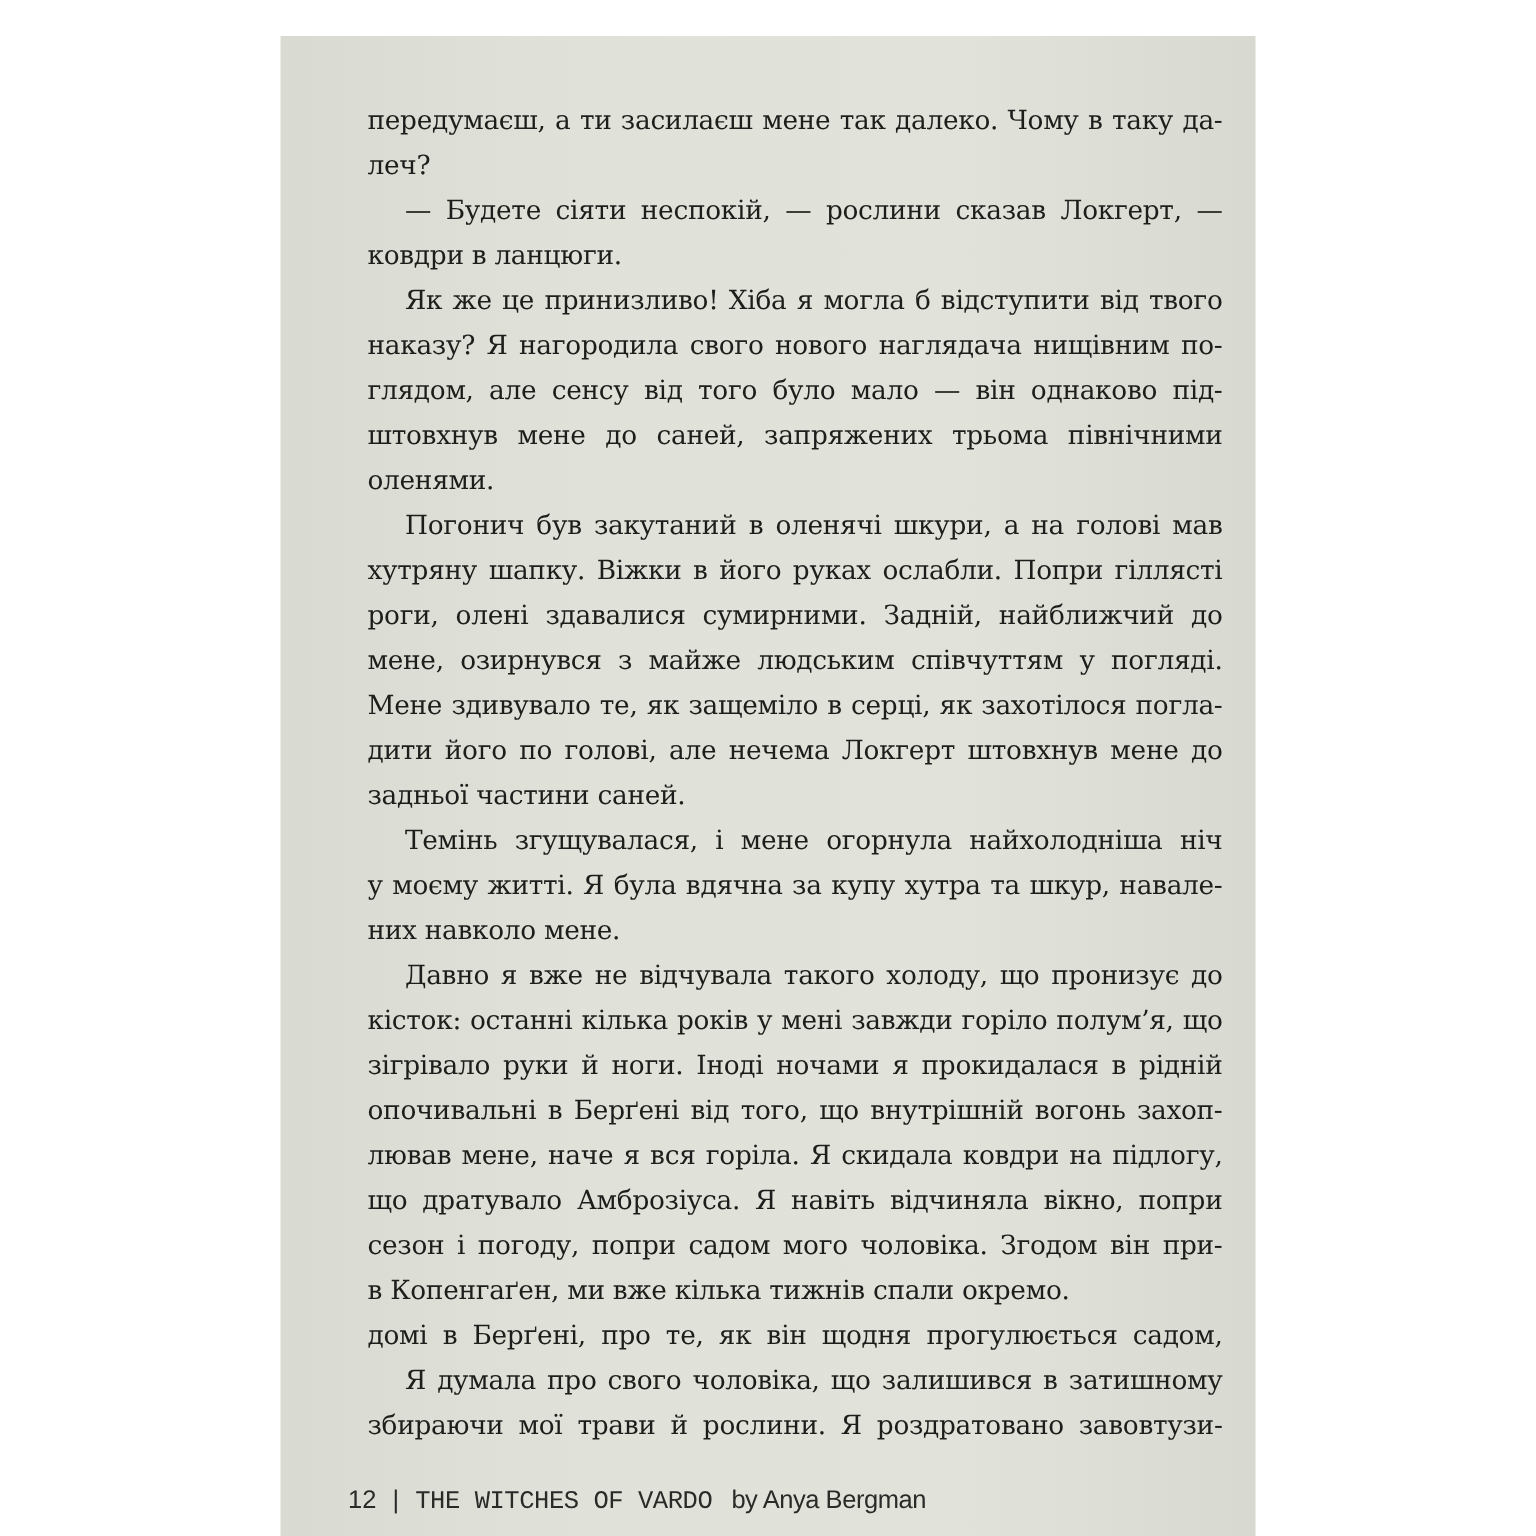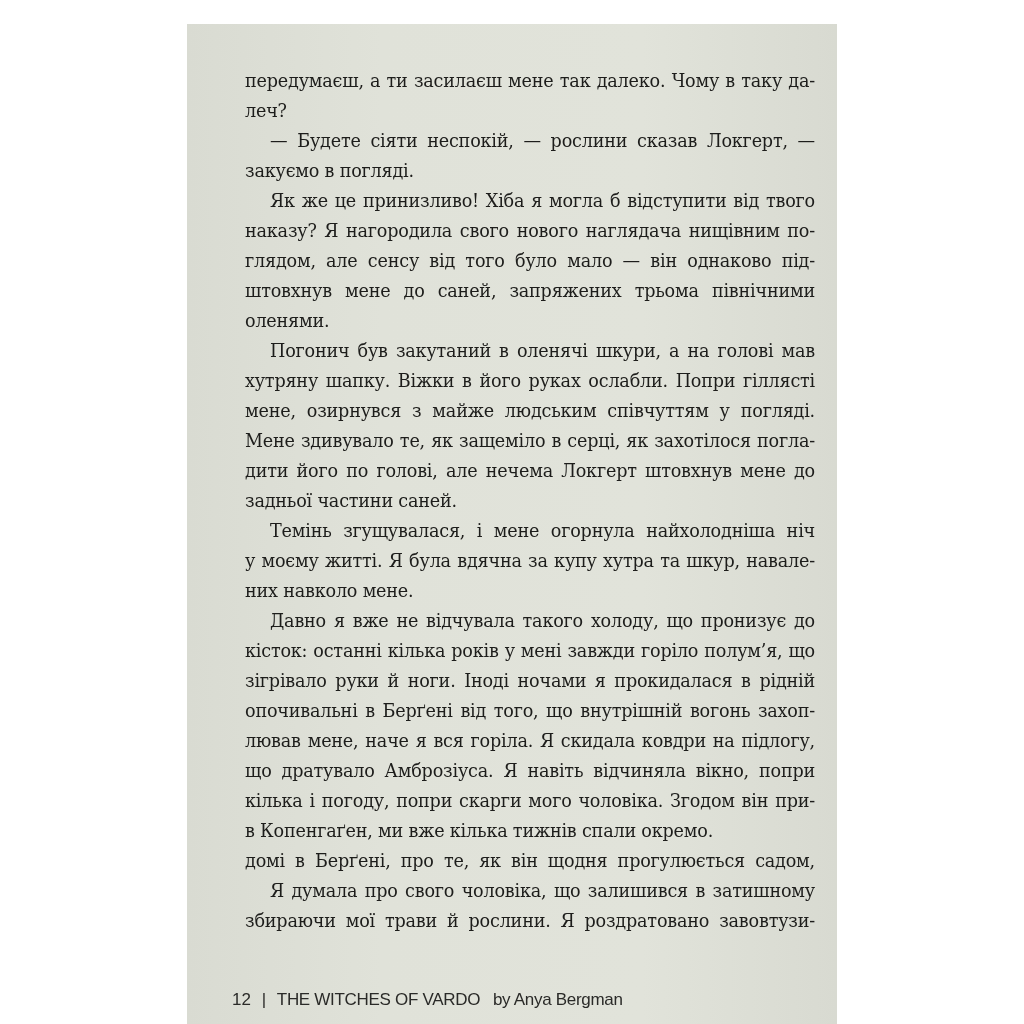--- a/index.html
+++ b/index.html
@@ -21,53 +21,54 @@
   .line { display: block; white-space: nowrap; height: 30px; text-align: justify; text-align-last: justify; }
   .line.last { text-align-last: left; }
   .line.indent { padding-left: 25px; }
   .footer {
     position: absolute; left: 45px; top: 966px;
     font-family: "Liberation Sans", sans-serif; font-size: 17px; color: #2a2a28;
     white-space: nowrap;
   }
   .footer .num { margin-right: 6px; }
   .footer .sep { margin-right: 6px; }
-  .footer .title { font-family: Liberation Sans, sans-serif; letter-spacing: -0.3px; font-size: 17px; margin-right: 8px; }
+  .footer .title { font-family: Liberation Mono, monospace; letter-spacing: -0.3px; font-size: 17px; margin-right: 8px; }
   .footer .author { font-family: "Liberation Sans", sans-serif; letter-spacing: -0.3px; }
 </style>
 </head>
 <body>
 
 <div class="page">
   <div class="text" id="body-text">
       <span class="line">передумаєш, а ти засилаєш мене так далеко. Чому в таку да-</span>
       <span class="line last">леч?</span>
       <span class="line indent">— Будете сіяти неспокій, — рослини сказав Локгерт, —</span>
-      <span class="line last">закуємо в погляді.</span>
+      <span class="line last">ковдри в ланцюги.</span>
       <span class="line indent">Як же це принизливо! Хіба я могла б відступити від твого</span>
       <span class="line">наказу? Я нагородила свого нового наглядача нищівним по-</span>
       <span class="line">глядом, але сенсу від того було мало — він однаково під-</span>
       <span class="line">штовхнув мене до саней, запряжених трьома північними</span>
       <span class="line last">оленями.</span>
       <span class="line indent">Погонич був закутаний в оленячі шкури, а на голові мав</span>
       <span class="line">хутряну шапку. Віжки в його руках ослабли. Попри гіллясті</span>
+      <span class="line">роги, олені здавалися сумирними. Задній, найближчий до</span>
       <span class="line">мене, озирнувся з майже людським співчуттям у погляді.</span>
       <span class="line">Мене здивувало те, як защеміло в серці, як захотілося погла-</span>
       <span class="line">дити його по голові, але нечема Локгерт штовхнув мене до</span>
       <span class="line last">задньої частини саней.</span>
       <span class="line indent">Темінь згущувалася, і мене огорнула найхолодніша ніч</span>
       <span class="line">у моєму житті. Я була вдячна за купу хутра та шкур, навале-</span>
       <span class="line last">них навколо мене.</span>
       <span class="line indent">Давно я вже не відчувала такого холоду, що пронизує до</span>
       <span class="line">кісток: останні кілька років у мені завжди горіло полум’я, що</span>
       <span class="line">зігрівало руки й ноги. Іноді ночами я прокидалася в рідній</span>
       <span class="line">опочивальні в Берґені від того, що внутрішній вогонь захоп-</span>
       <span class="line">лював мене, наче я вся горіла. Я скидала ковдри на підлогу,</span>
       <span class="line">що дратувало Амброзіуса. Я навіть відчиняла вікно, попри</span>
-      <span class="line">кілька і погоду, попри скарги мого чоловіка. Згодом він при-</span>
+      <span class="line">сезон і погоду, попри садом мого чоловіка. Згодом він при-</span>
       <span class="line last">в Копенгаґен, ми вже кілька тижнів спали окремо.</span>
       <span class="line">домі в Берґені, про те, як він щодня прогулюється садом,</span>
       <span class="line indent">Я думала про свого чоловіка, що залишився в затишному</span>
       <span class="line">збираючи мої трави й рослини. Я роздратовано завовтузи-</span>
     </div>
   <div class="footer">
     <span class="num">12</span>
     <span class="sep">|</span>
     <span class="title">THE WITCHES OF VARDO</span>
     <span class="author">by Anya Bergman</span>

